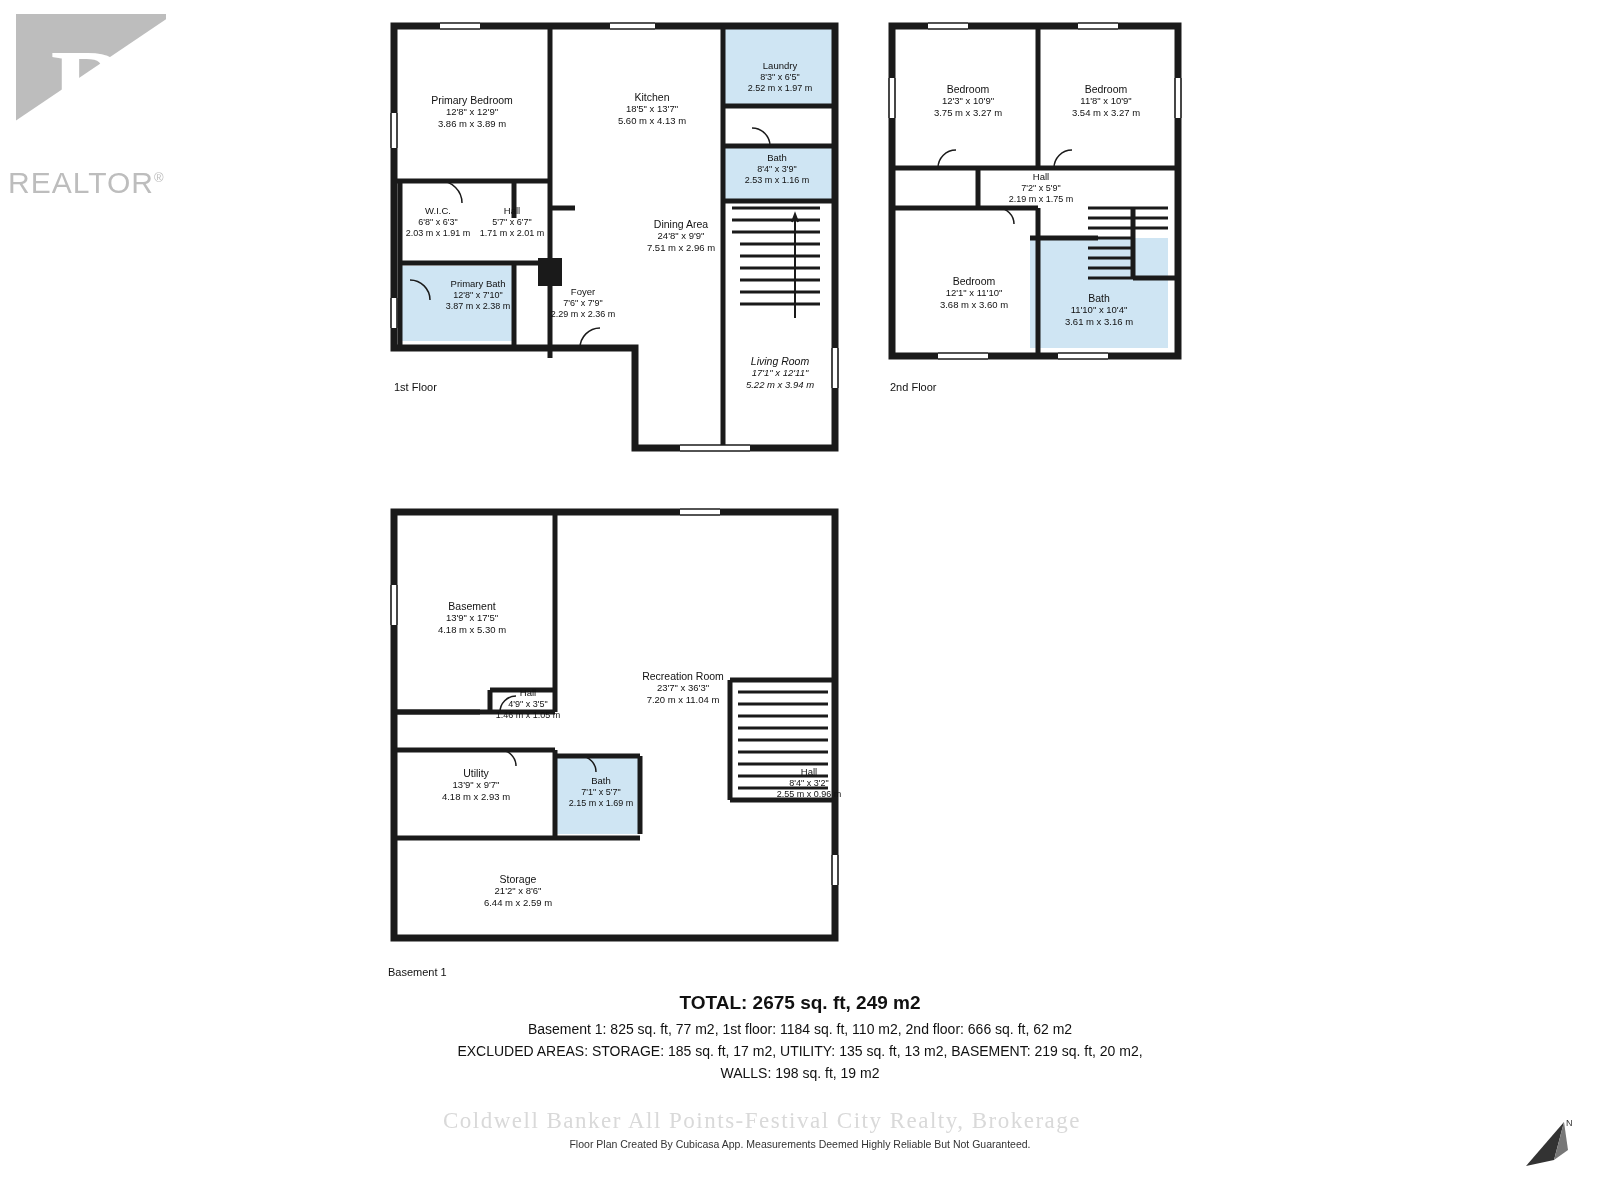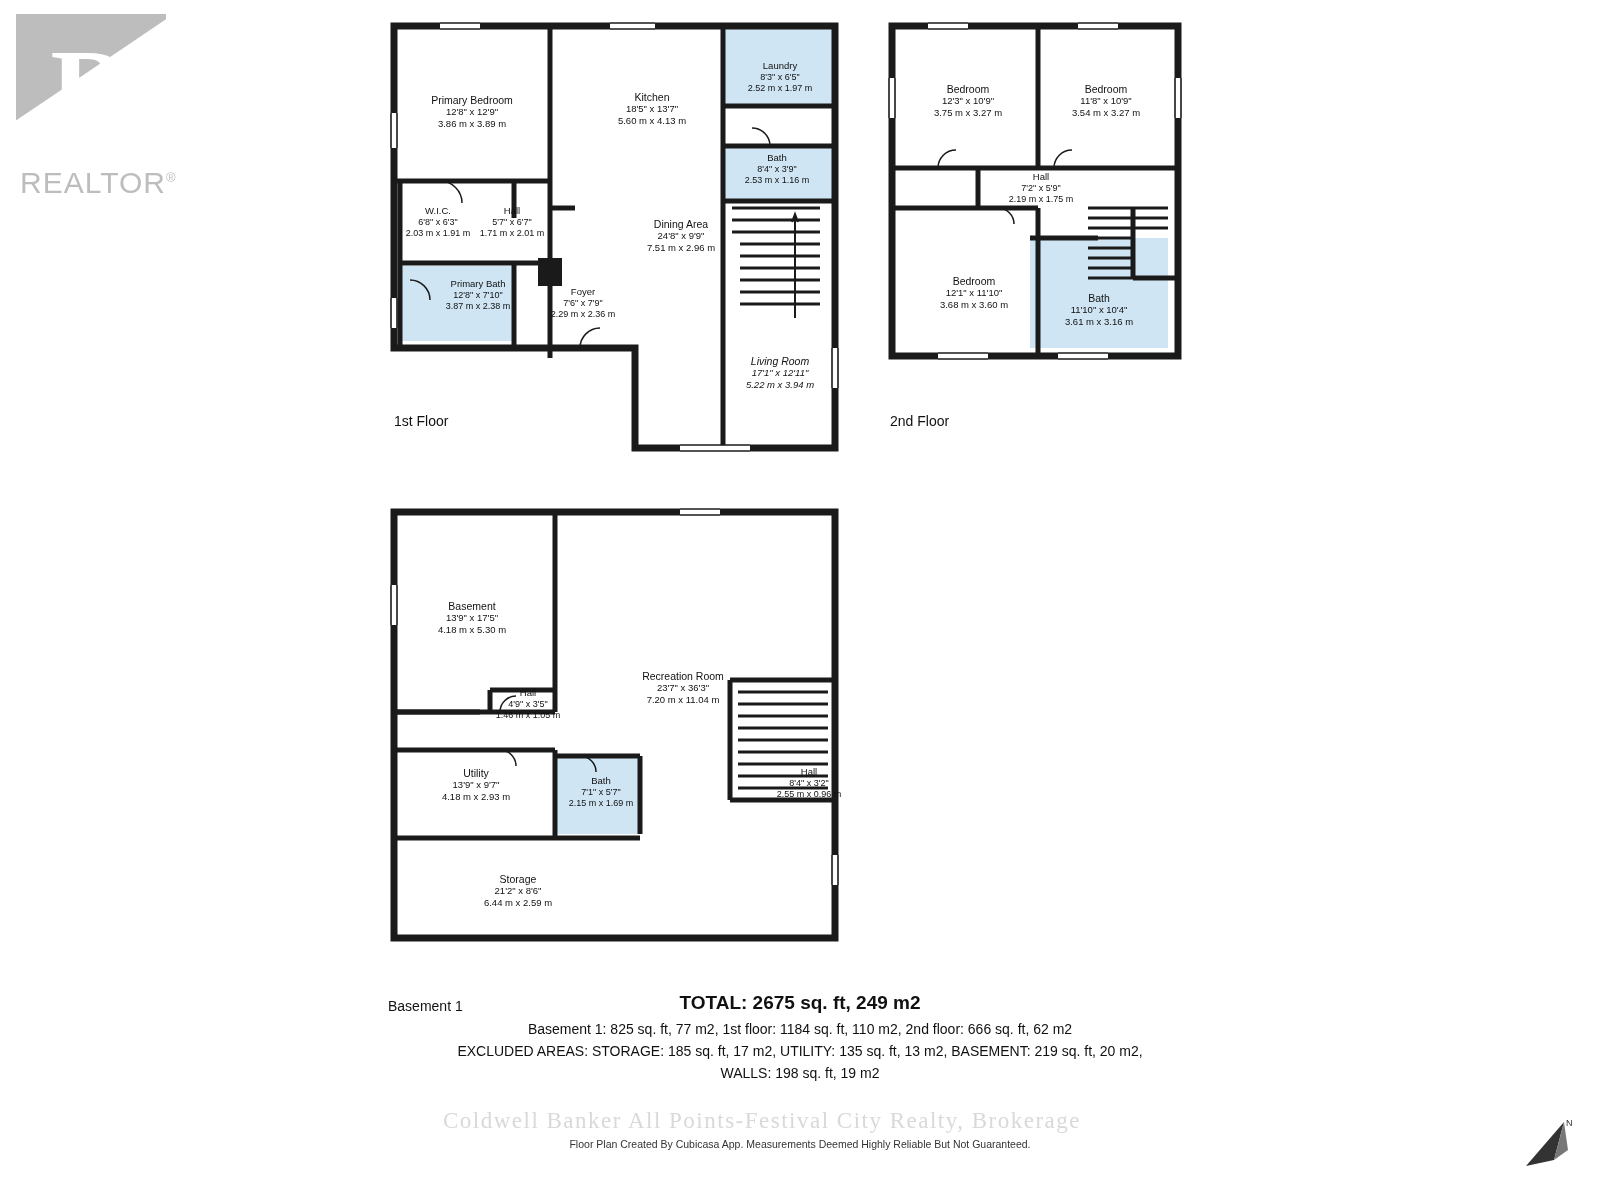--- a/index.html
+++ b/index.html
@@ -64,21 +64,21 @@
     left: -20px;
     top: 120px;
     width: 260px;
     height: 120px;
     background: #ffffff;
     transform: rotate(-34deg);
     transform-origin: 0 0;
   }
   .realtor-wm .r-word {
     position: absolute;
-    left: 12px;
+    left: 0;
     top: 152px;
     font-size: 30px;
     letter-spacing: 1px;
     color: #bdbdbd;
     font-family: "Liberation Sans", sans-serif;
     font-weight: normal;
   }
   .realtor-wm .r-word sup {
     font-size: 13px;
     vertical-align: super;
@@ -86,23 +86,22 @@
 
   
   .plan {
     position: absolute;
   }
   .plan svg {
     display: block;
   }
   .floor-label {
     position: absolute;
-    font-size: 14px;
+    font-size: 11px;
     color: #111;
-    margin-top: 32px;
   }
 
   
   .room {
     position: absolute;
     text-align: center;
     font-size: 10px;
     line-height: 12px;
     color: #111;
     white-space: nowrap;

